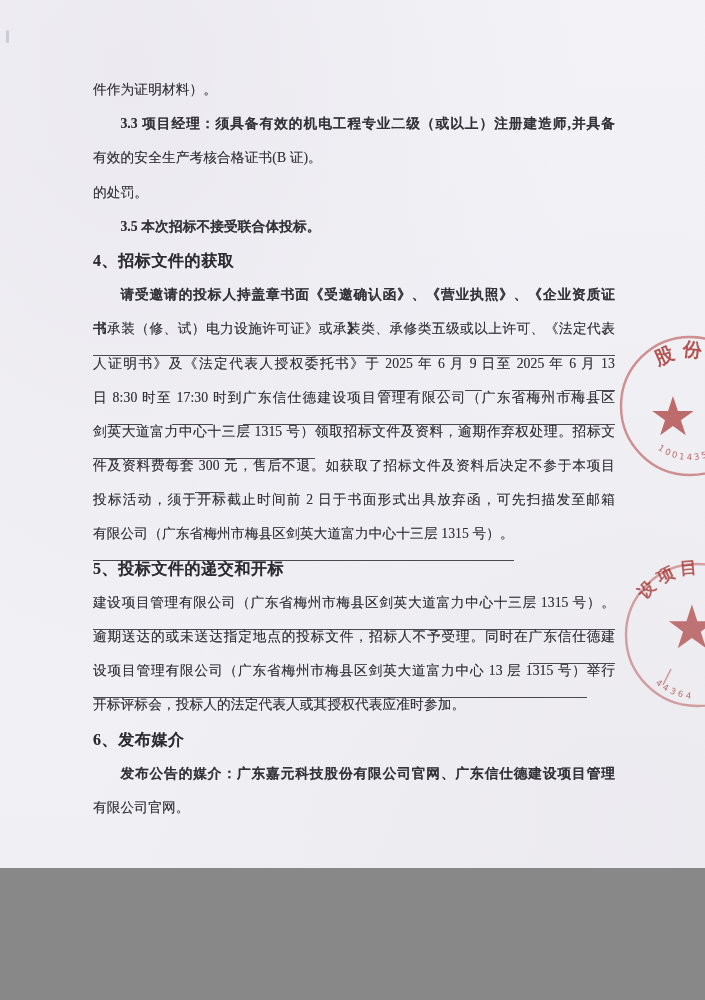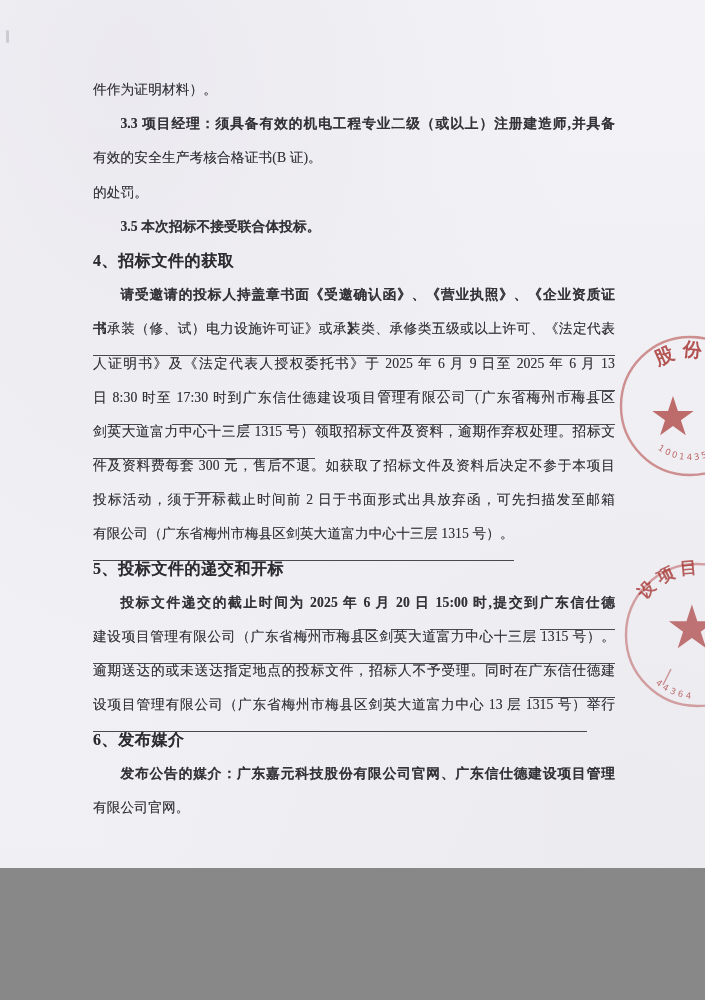--- a/index.html
+++ b/index.html
@@ -65,24 +65,24 @@
       <div class="line heading"><span>4、招标文件的获取</span></div>
       <div class="line indent full"><span>请受邀请的投标人持盖章书面《受邀确认函》、《营业执照》、《企业资质证书》、</span></div>
       <div class="line full"><span class="u">《承装（修、试）电力设施许可证》或承装类、承修类五级或以上许可、《法定代表</span></div>
       <div class="line full"><span>人证明书》及《法定代表人授权委托书》于</span><span class="u"> 2025 </span><span>年</span><span class="u"> 6 </span><span>月</span><span class="u"> 9 </span><span>日至</span><span class="u"> 2025 </span><span>年</span><span class="u"> 6 </span><span>月</span><span class="u"> 13</span></div>
       <div class="line full"><span>日</span><span class="u"> 8:30 </span><span>时至</span><span class="u"> 17:30 </span><span>时到</span><span class="u">广东信仕德建设项目管理有限公司（广东省梅州市梅县区</span></div>
       <div class="line full"><span class="u">剑英大道富力中心十三层 1315 号）</span><span>领取招标文件及资料，逾期作弃权处理。招标文</span></div>
       <div class="line full"><span>件及资料费每套</span><span class="u"> 300 </span><span>元，售后不退。如获取了招标文件及资料后决定不参于本项目</span></div>
       <div class="line full"><span>投标活动，须于开标截止时间前 2 日于书面形式出具放弃函，可先扫描发至邮箱</span></div>
       <div class="line"><span class="u">有限公司（广东省梅州市梅县区剑英大道富力中心十三层 1315 号）。</span></div>
       <div class="line heading"><span>5、投标文件的递交和开标</span></div>
-      <div class="line indent full"><span>投标文件递交的截止时间为</span><span class="u"> 2025 </span><span>年</span><span class="u"> 6 </span><span>月</span><span class="u"> 20 </span><span>日</span><span class="u"> 15:00 </span><span>时,提交到</span><span class="u">广东信仕德</span></div>
       <div class="line full"><span class="u">建设项目管理有限公司（广东省梅州市梅县区剑英大道富力中心十三层 1315 号）。</span></div>
       <div class="line full"><span>逾期送达的或未送达指定地点的投标文件，招标人不予受理。同时在</span><span class="u">广东信仕德建</span></div>
       <div class="line full"><span class="u">设项目管理有限公司（广东省梅州市梅县区剑英大道富力中心 13 层 1315 号）</span><span>举行</span></div>
+      <div class="line"><span>开标评标会，投标人的法定代表人或其授权代表应准时参加。</span></div>
       <div class="line heading"><span>6、发布媒介</span></div>
       <div class="line indent full"><span>发布公告的媒介：广东嘉元科技股份有限公司官网、广东信仕德建设项目管理</span></div>
       <div class="line"><span>有限公司官网。</span></div>
     </div>
 
   <div class="stamp stamp-top">
     <svg width="107" height="185" viewBox="0 0 107 185" xmlns="http://www.w3.org/2000/svg">
       <defs>
         <path id="s1-arc" d="M53.7,45.9 A50,50 0 0 1 109.1,31" fill="none"></path>
         <path id="s1-num" d="M57.3,119.4 A54,54 0 0 0 126.7,119.4" fill="none"></path>

